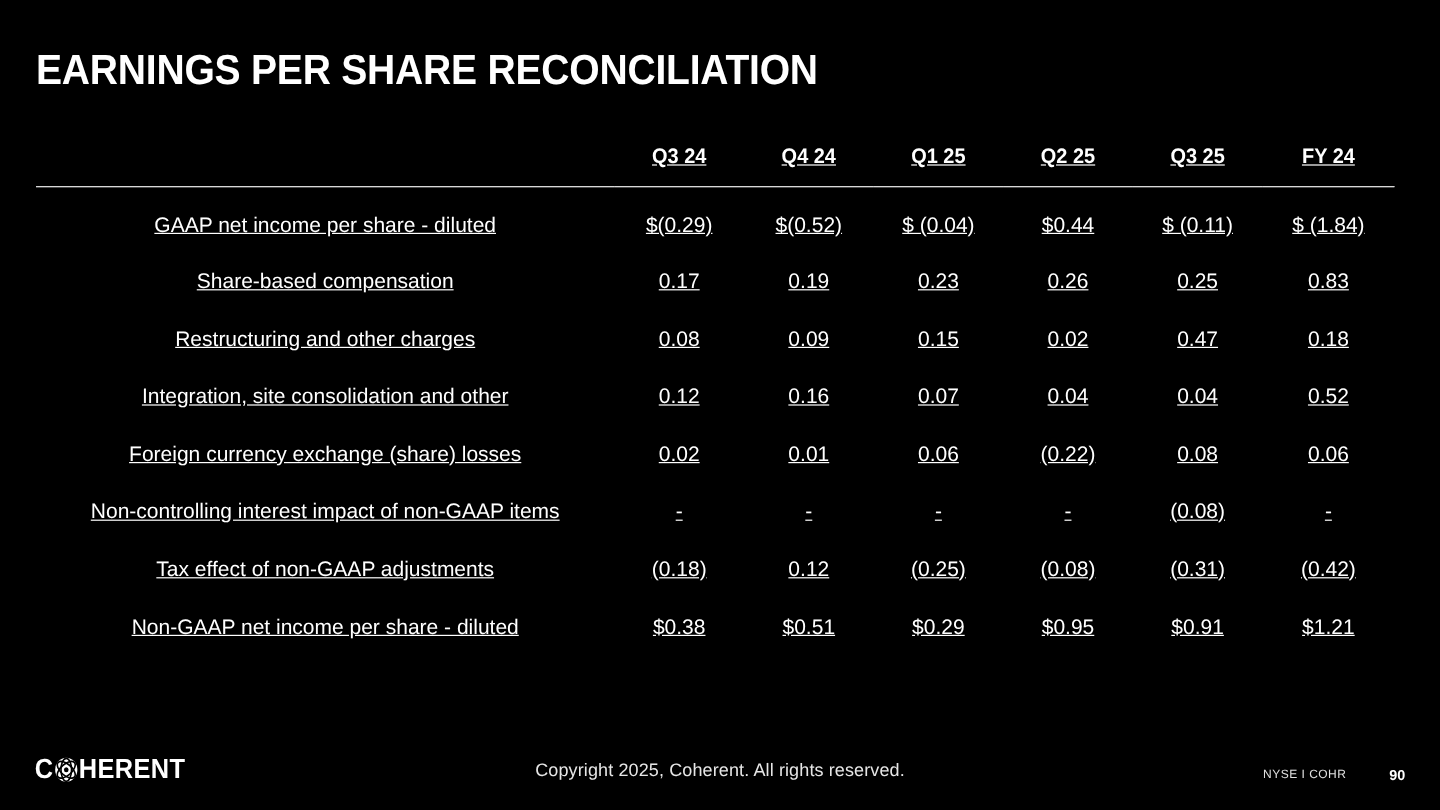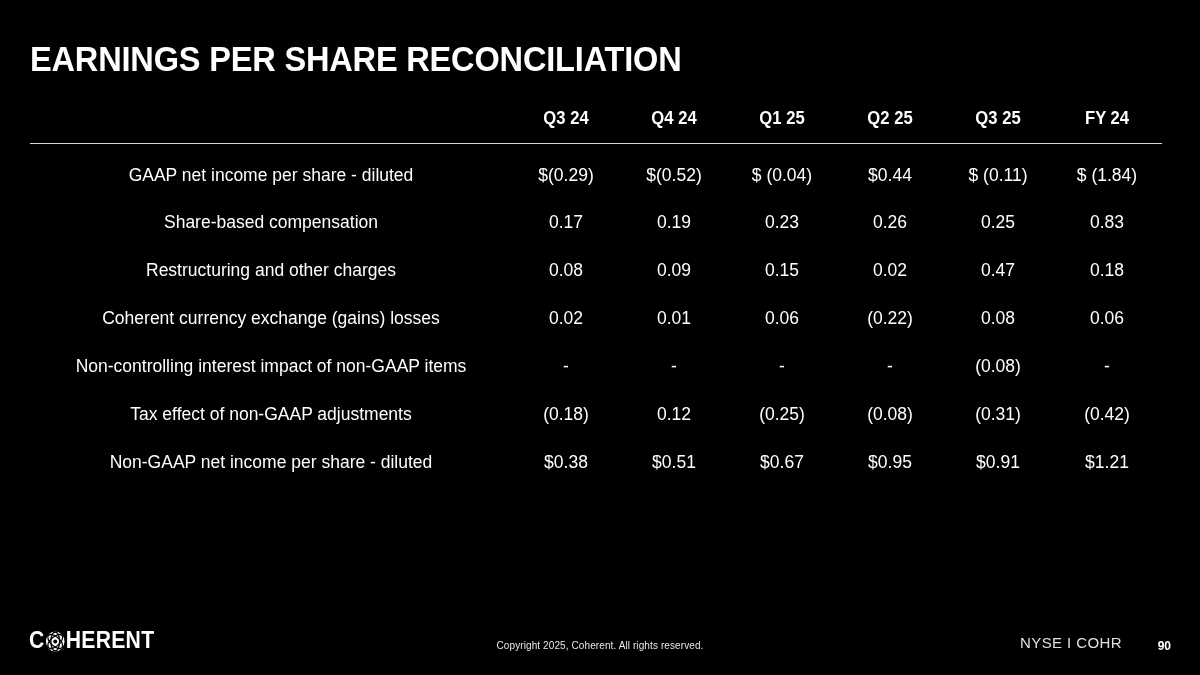--- a/index.html
+++ b/index.html
@@ -35,22 +35,23 @@
     transform: scaleX(0.93);
     transform-origin: left center;
     color: #ffffff;
     white-space: nowrap;
   }
 
   
   .table-wrap {
     position: absolute;
     left: 30px;
-    top: 108px;
+    top: 120px;
     width: 1132px;
+    text-decoration: underline;
   }
   table.recon {
     width: 100%;
     border-collapse: collapse;
     table-layout: fixed;
   }
   table.recon col.label-col { width: 482px; }
   table.recon col.num-col   { width: 108px; }
   table.recon col.last-col  { width: 110px; }
 
@@ -126,30 +127,30 @@
     position: relative;
     top: 1px;
   }
 
   .copyright {
     position: absolute;
     left: 0;
     right: 0;
     bottom: 24px;
     text-align: center;
-    font-size: 10px;
+    font-size: 15px;
     color: #e6e6e6;
     letter-spacing: 0.1px;
   }
 
   .ticker {
     position: absolute;
     right: 78px;
     bottom: 24px;
-    font-size: 15px;
+    font-size: 10px;
     color: #e0e0e0;
     letter-spacing: 0.4px;
   }
   .page-num {
     position: absolute;
     right: 29px;
     bottom: 22px;
     font-size: 12px;
     font-weight: bold;
     color: #ffffff;
@@ -210,23 +211,32 @@
         <tr>
           <td class="row-label">Restructuring and other charges</td>
           <td>0.08</td>
           <td>0.09</td>
           <td>0.15</td>
           <td>0.02</td>
           <td>0.47</td>
           <td>0.18</td>
         </tr>
 
-
-        <tr>
-          <td class="row-label">Coherent currency exchange (gains) losses</td>
+        <tr>
+          <td class="row-label">Integration, site consolidation and other</td>
+          <td>0.12</td>
+          <td>0.16</td>
+          <td>0.07</td>
+          <td>0.04</td>
+          <td>0.04</td>
+          <td>0.52</td>
+        </tr>
+
+        <tr>
+          <td class="row-label">Foreign currency exchange (share) losses</td>
           <td>0.02</td>
           <td>0.01</td>
           <td>0.06</td>
           <td>(0.22)</td>
           <td>0.08</td>
           <td>0.06</td>
         </tr>
 
         <tr>
           <td class="row-label">Non-controlling interest impact of non-GAAP items</td>
@@ -245,21 +255,21 @@
           <td>(0.25)</td>
           <td>(0.08)</td>
           <td>(0.31)</td>
           <td>(0.42)</td>
         </tr>
 
         <tr>
           <td class="row-label">Non-GAAP net income per share - diluted</td>
           <td>$0.38</td>
           <td>$0.51</td>
-          <td>$0.67</td>
+          <td>$0.29</td>
           <td>$0.95</td>
           <td>$0.91</td>
           <td>$1.21</td>
         </tr>
 
       </tbody>
     </table>
   </div>
 
   <div class="footer">

